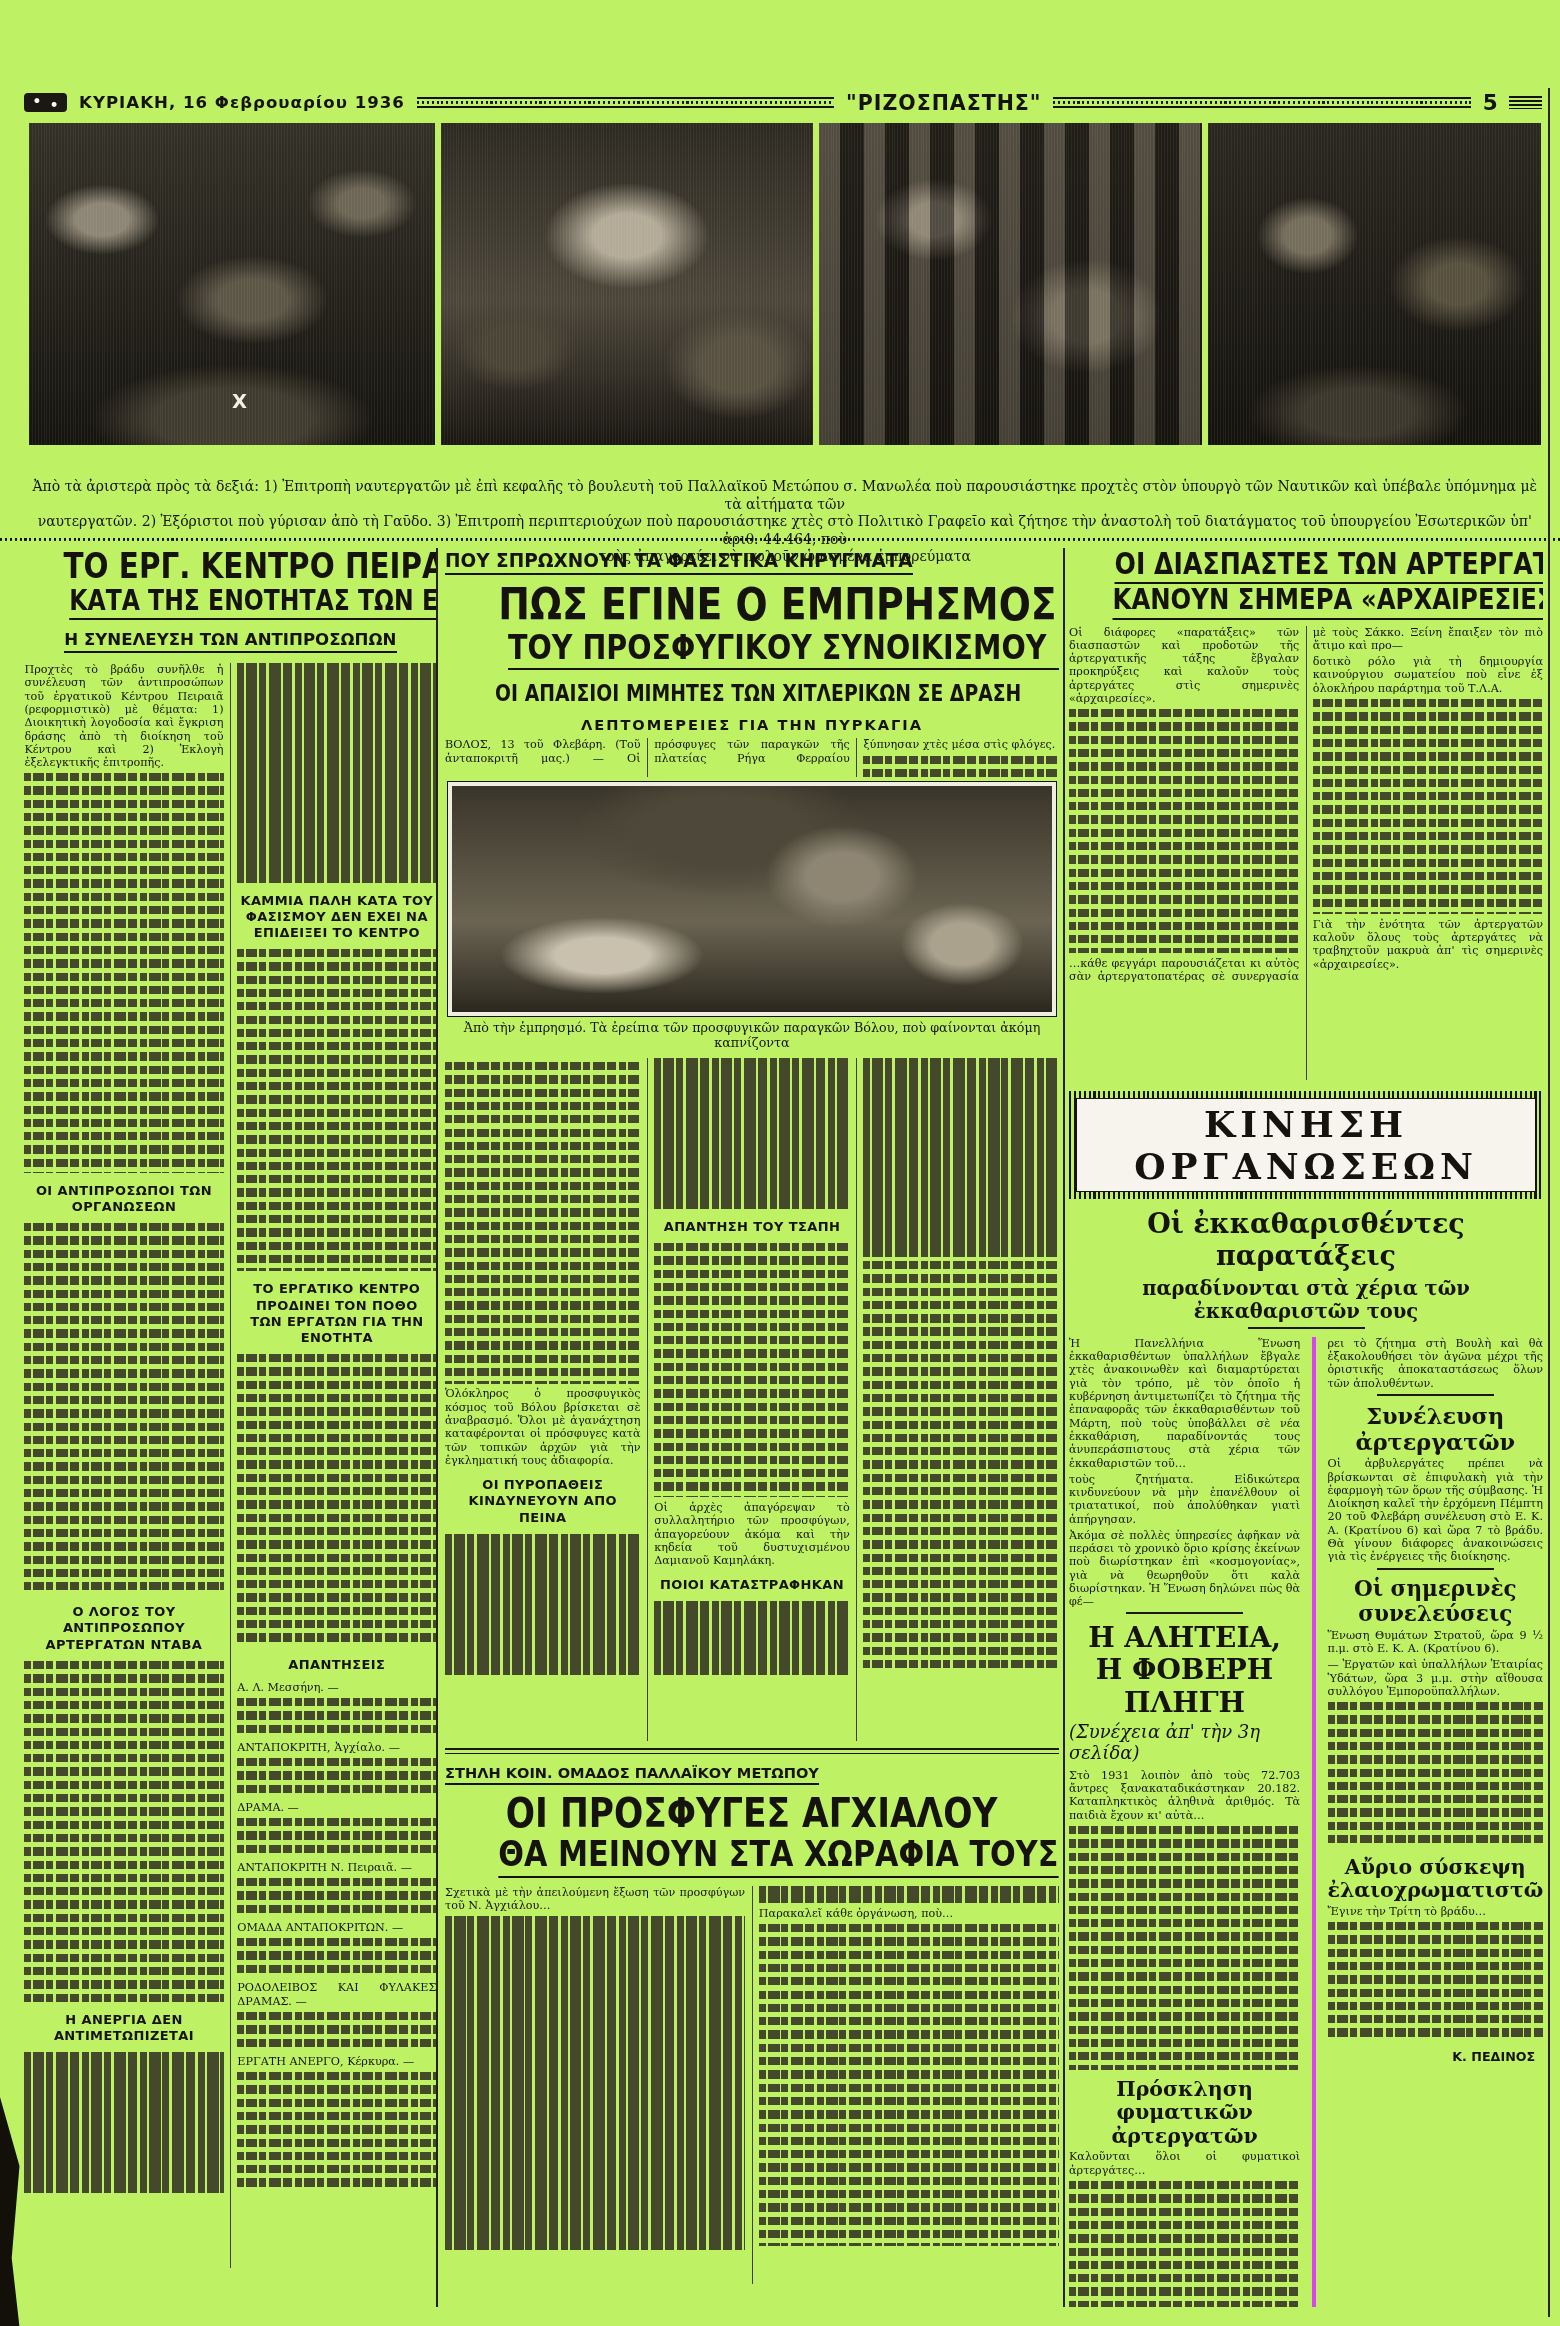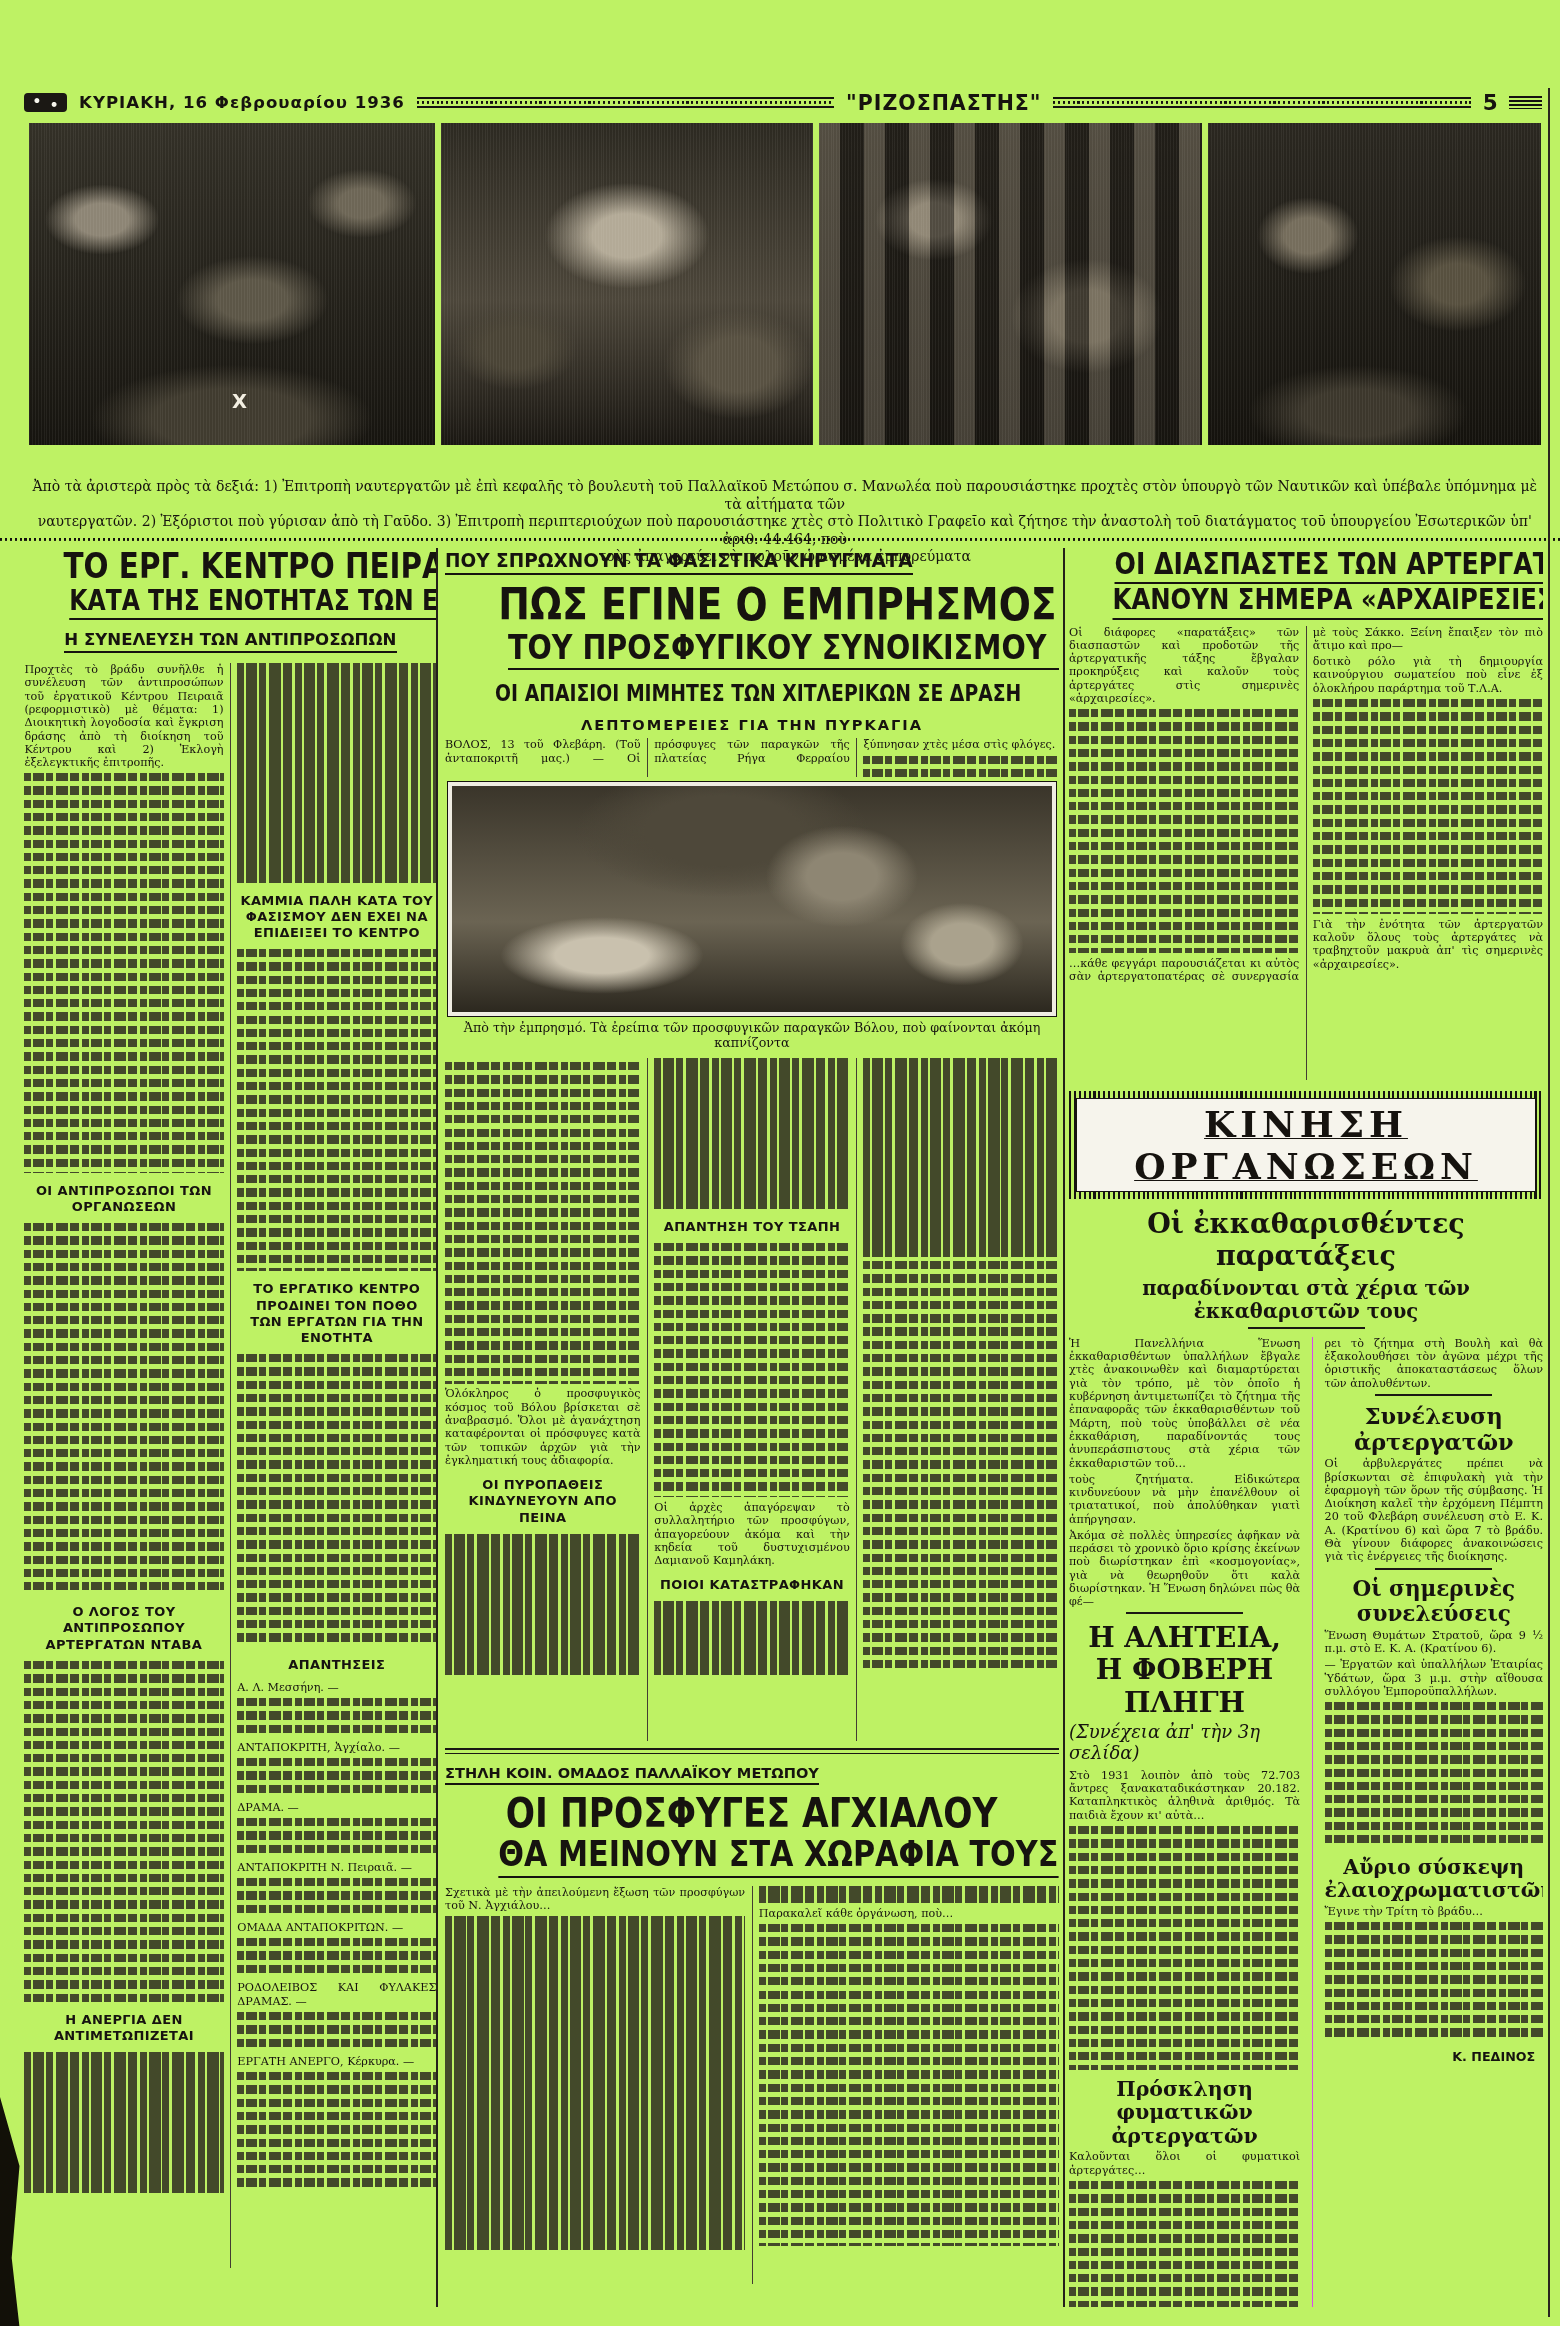--- a/index.html
+++ b/index.html
@@ -104,27 +104,27 @@
       radial-gradient(ellipse 88px 59px at 85% 70%, #aaa28d 0 35%, transparent 70%),
       radial-gradient(ellipse 195px 88px at 45% 20%, #4e483a 0 40%, transparent 75%),
       linear-gradient(180deg,#3a352a 0%,#6b6453 60%,#2c281f 100%);}
   .midcaption{text-align:center;font-size:12.7px;margin:2.9px 0 7.8px;}
 
   .hrule{border-top:2px solid #1b1814;border-bottom:1px solid #1b1814;height:2.9px;margin:7.8px 0;}
   .shortrule{width:117px;height:2px;background:#1b1814;margin:3.9px auto 7.8px;}
 
   
   .banner{margin:11.7px 0 9.8px;padding:6.8px;
-      background:repeating-linear-gradient(90deg,#161310 0 2px,transparent 2px 4.9px);text-decoration:underline;}
+      background:repeating-linear-gradient(90deg,#161310 0 2px,transparent 2px 4.9px);}
   .banner-inner{background:#f6f4ec;border:1px solid #161310;text-align:center;padding:3.9px 2px;}
   .banner-inner span{font-family:"DejaVu Serif",serif;font-weight:bold;font-size:36px;letter-spacing:4.9px;}
   .serifhead{font-family:"DejaVu Serif",serif;font-weight:bold;text-align:center;margin:7.8px 0 2px;line-height:1.15;}
   .halves{display:grid;grid-template-columns:1fr 1fr;column-gap:11.7px;}
   .halves .half{min-width:0;}
-  .halves .half+.half{border-left:1px solid #d946ef;padding-left:11.7px;}
+  .halves .half+.half{border-left:4px solid #d946ef;padding-left:11.7px;}
   .cont-note{text-align:left;font-style:italic;font-size:18px;margin:2px 0 5.9px;}
   .signature{text-align:right;font-family:"DejaVu Sans",sans-serif;font-weight:bold;
              font-size:12.7px;margin-top:9.8px;padding-right:7.8px;}
 </style>
 </head>
 <body>
 
 <div class="page">
 
   <header class="masthead">

